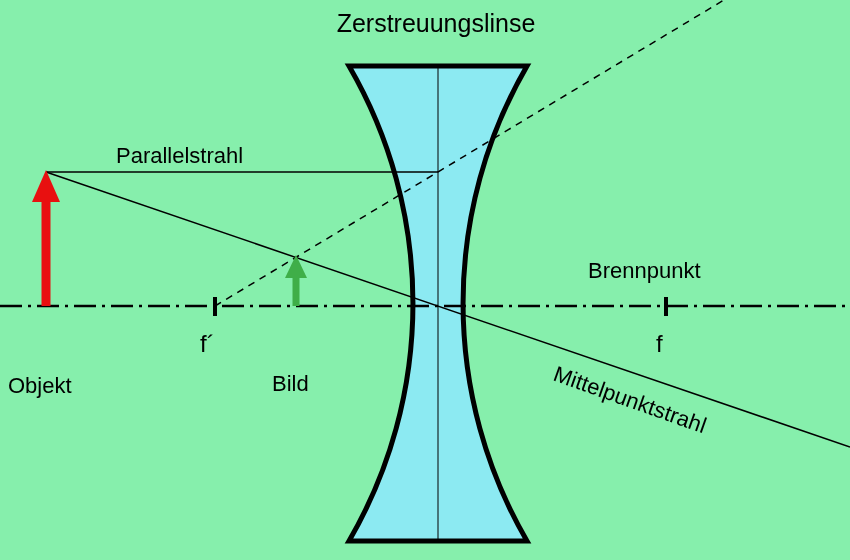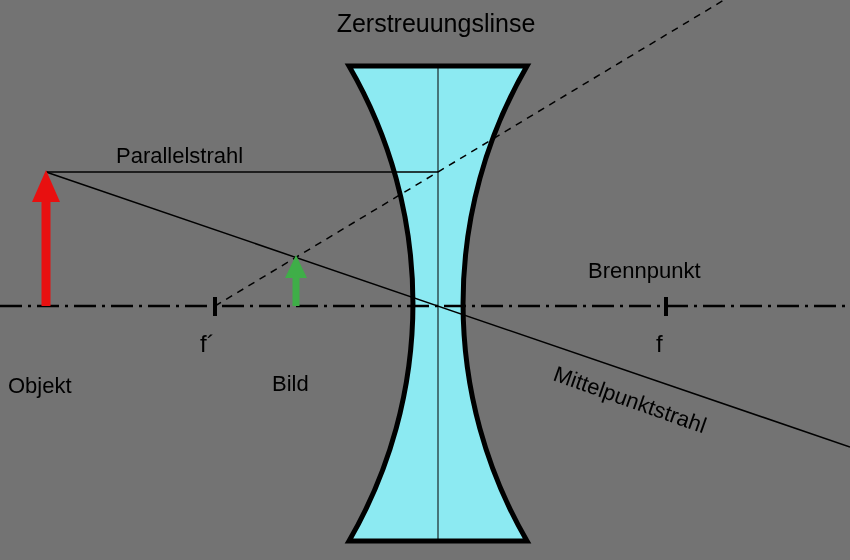--- a/index.html
+++ b/index.html
@@ -5,21 +5,21 @@
   html, body {
     margin: 0;
     padding: 0;
     background: #ffffff;
     font-family: "Liberation Sans", sans-serif;
   }
   #stage {
     position: relative;
     width: 850px;
     height: 560px;
-    background: #737373;
+    background: #86efac;
     overflow: hidden;
   }
   svg {
     display: block;
     width: 850px;
     height: 560px;
   }
   text {
     fill: #000000;
     font-family: "Liberation Sans", sans-serif;

